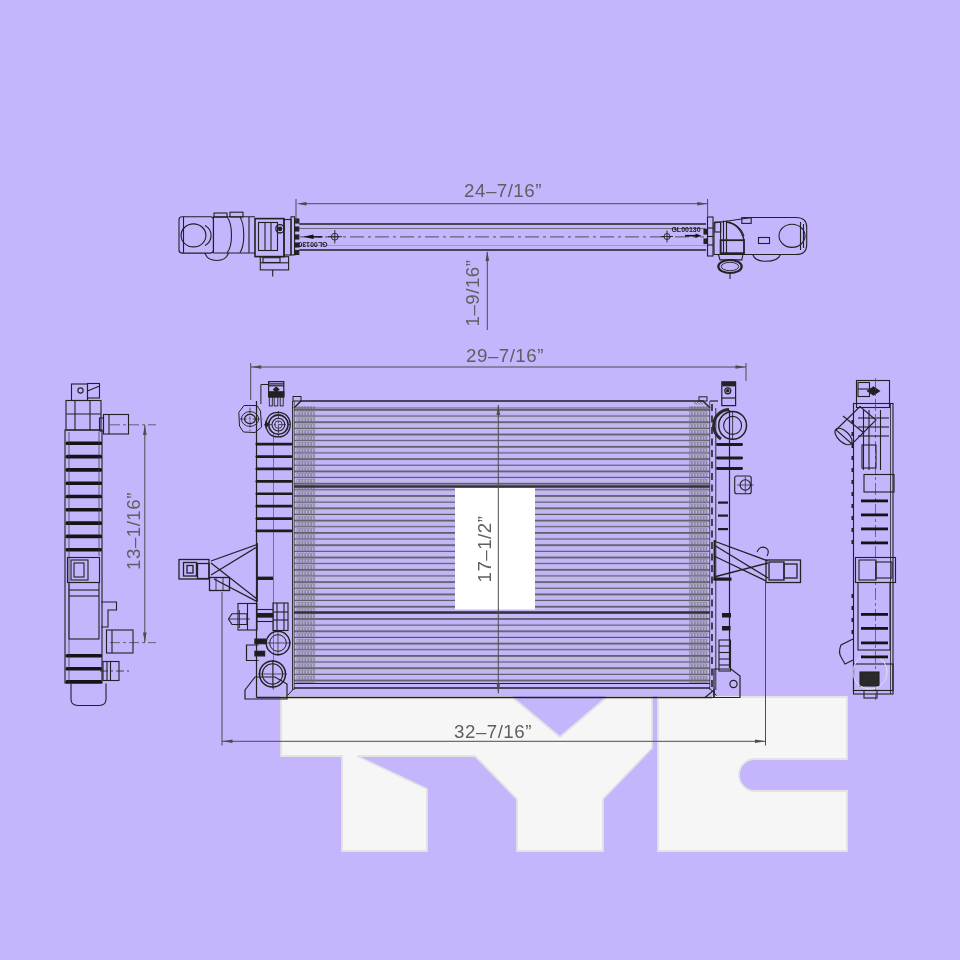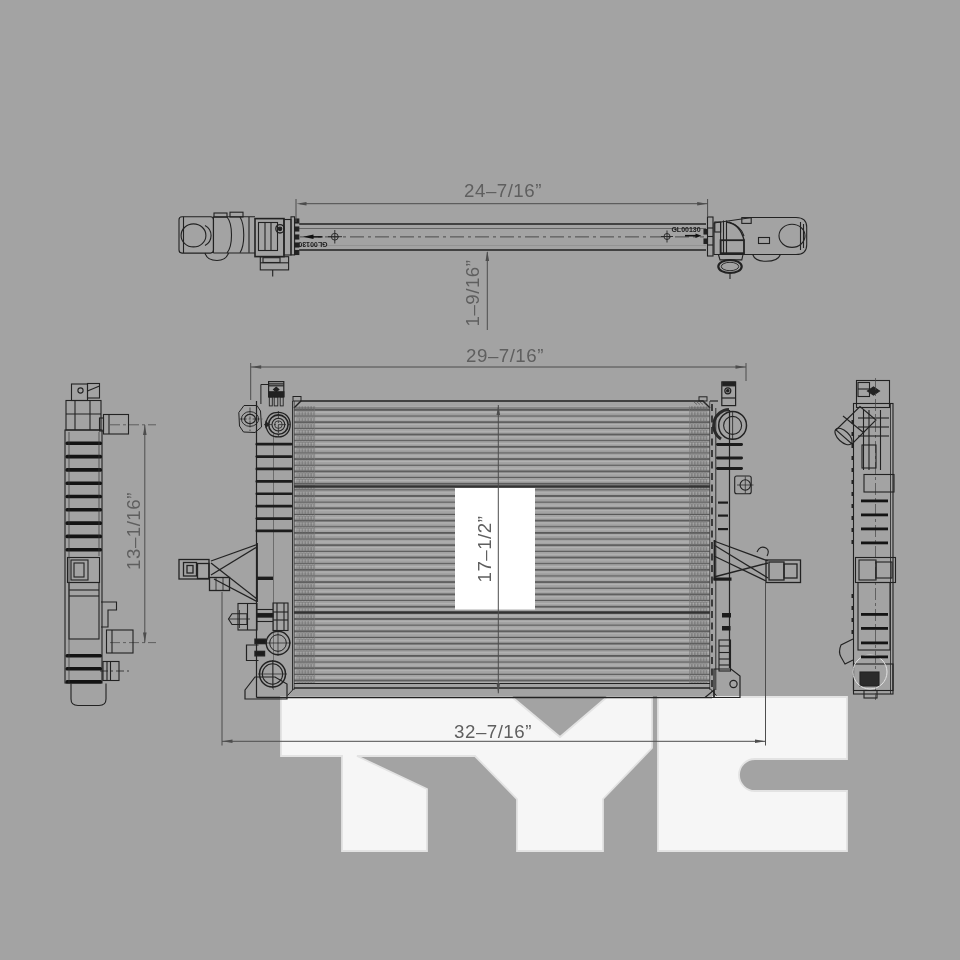--- a/index.html
+++ b/index.html
@@ -1,16 +1,16 @@
 <!DOCTYPE html>
 <html><head>
 <meta charset="utf-8">
 <style>
   html,body{margin:0;padding:0;background:#ffffff;}
-  #page{position:relative;width:960px;height:960px;background:#a3a3a3;overflow:hidden;
+  #page{position:relative;width:960px;height:960px;background:#c4b5fd;overflow:hidden;
         font-family:"Liberation Sans", sans-serif;}
   svg{position:absolute;left:0;top:0;}
   .dimtxt{fill:#5f5f5f;font-family:"Liberation Sans", sans-serif;font-size:18.7px;letter-spacing:0.5px;}
 </style>
 </head>
 <body>
 <div id="page">
 <svg width="960" height="960" viewBox="0 0 960 960" xmlns="http://www.w3.org/2000/svg">
 <defs>
   <filter id="wmblur" x="-5%" y="-5%" width="110%" height="110%">

